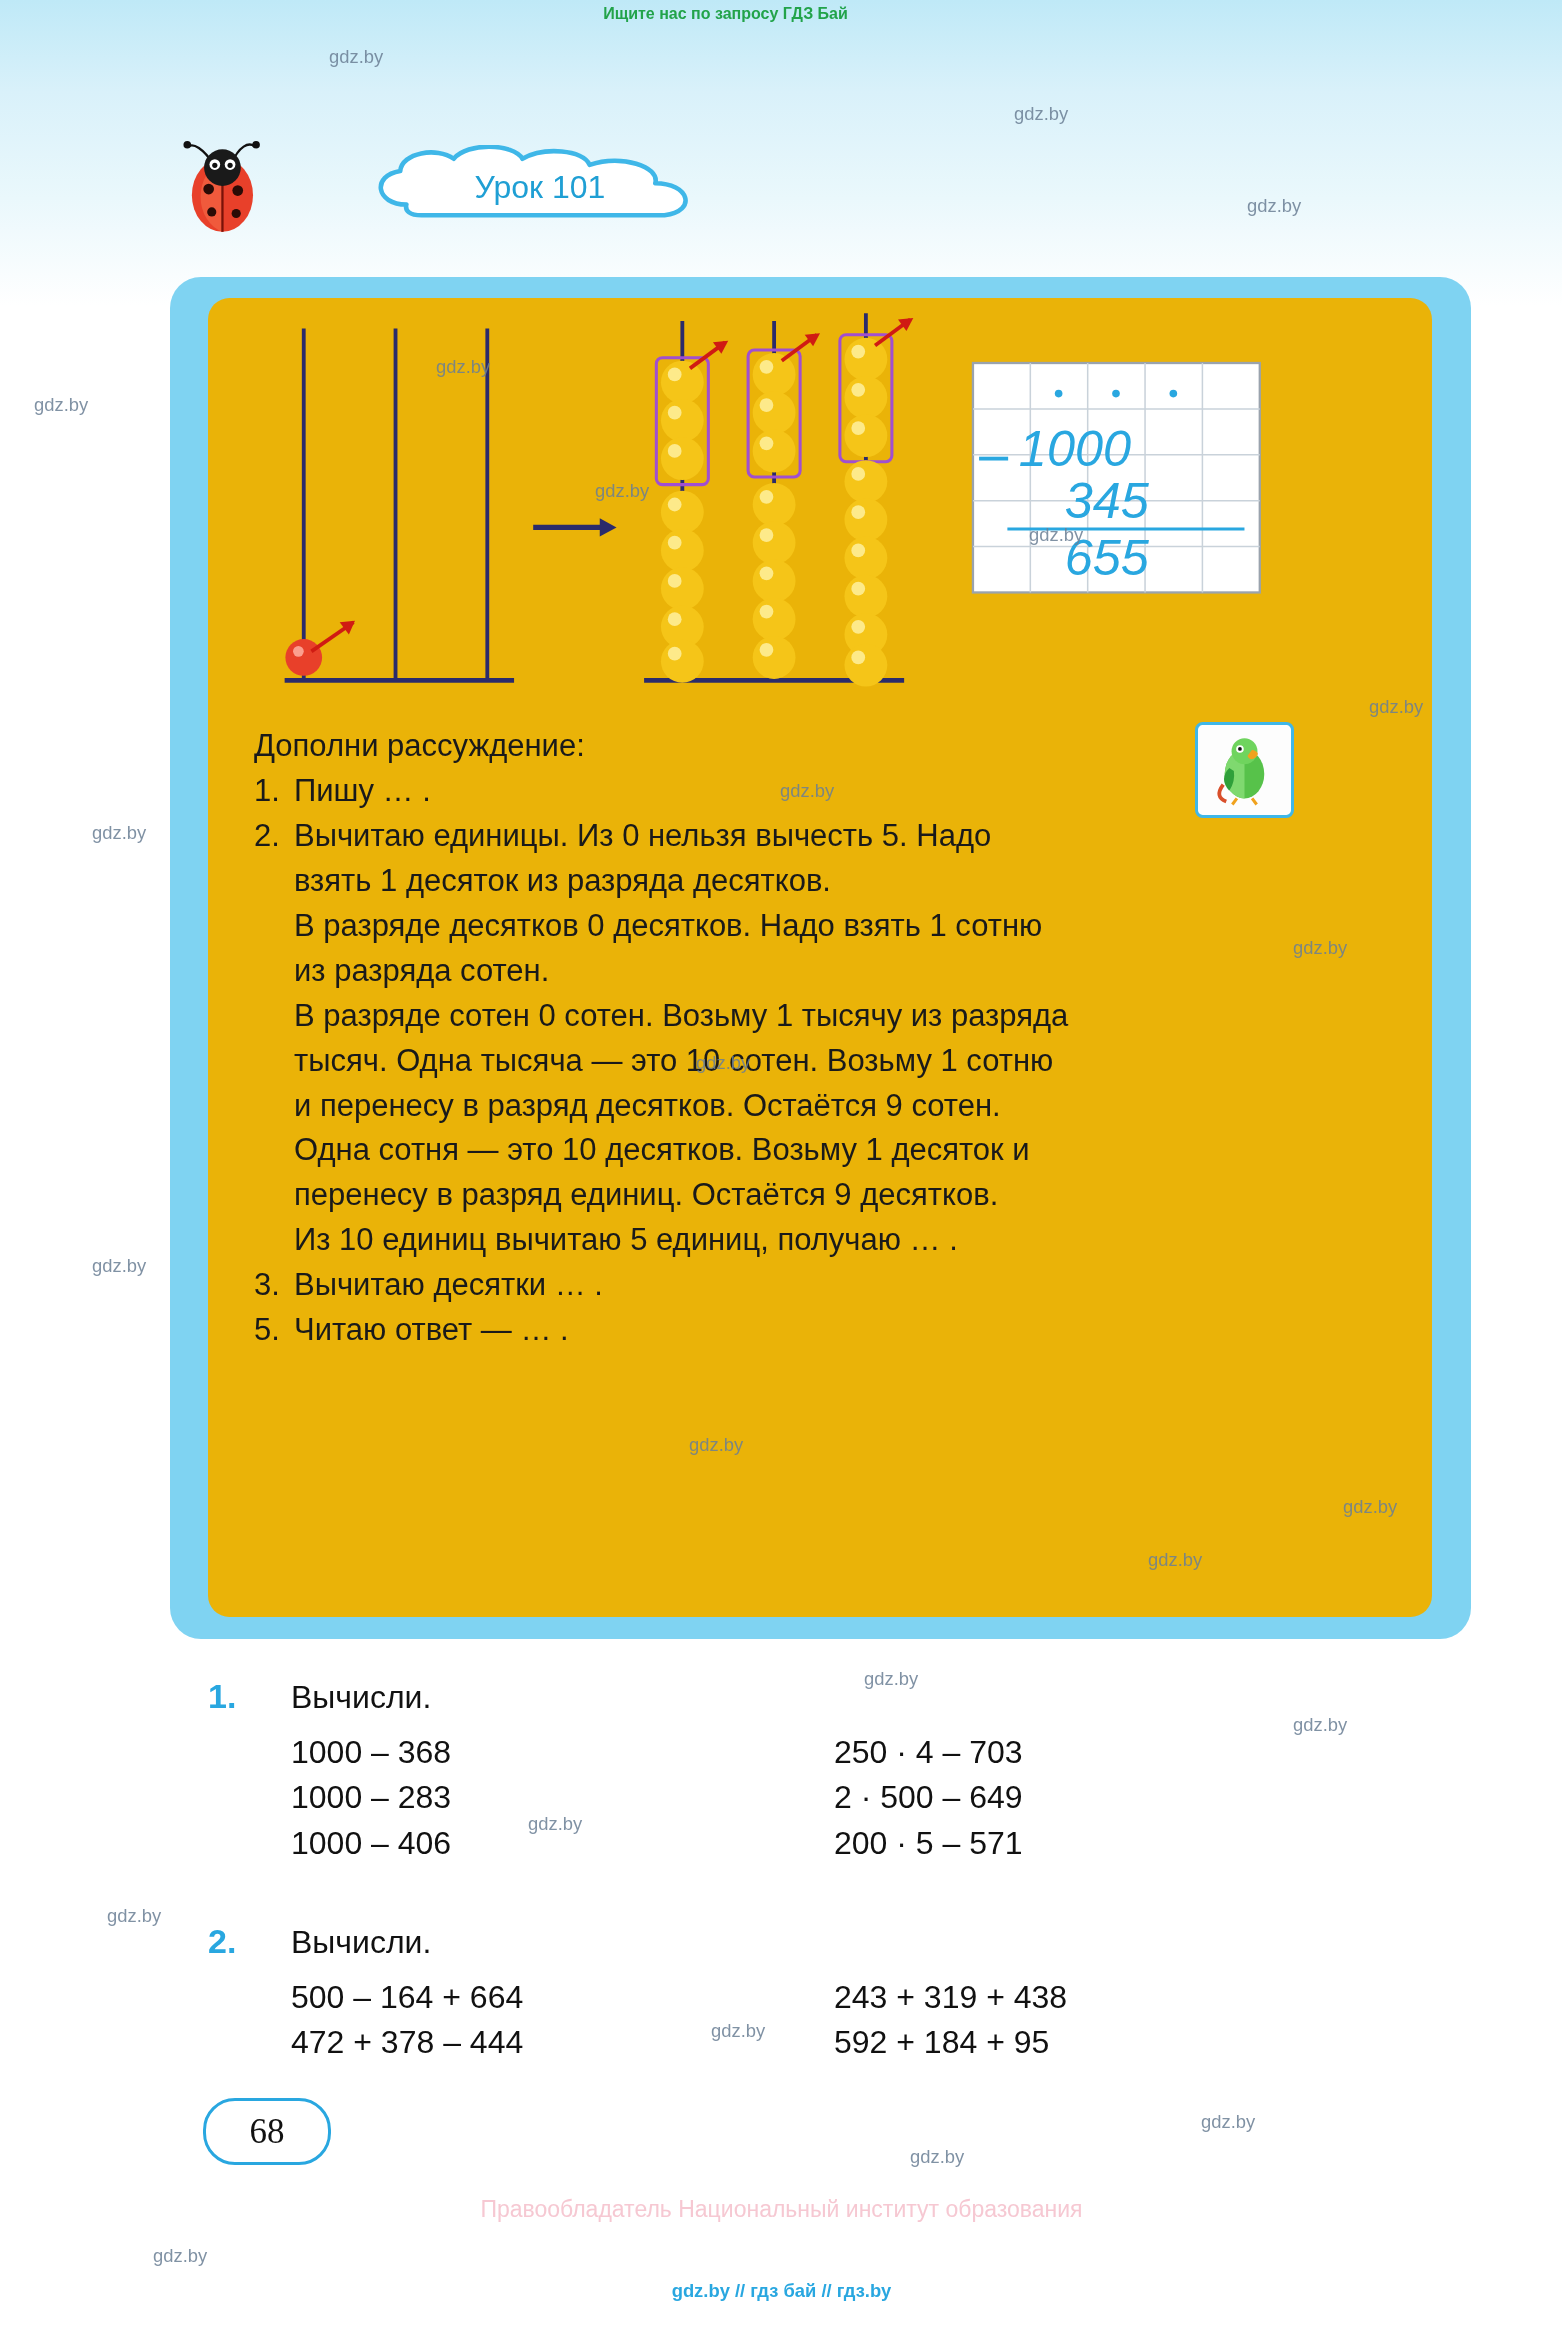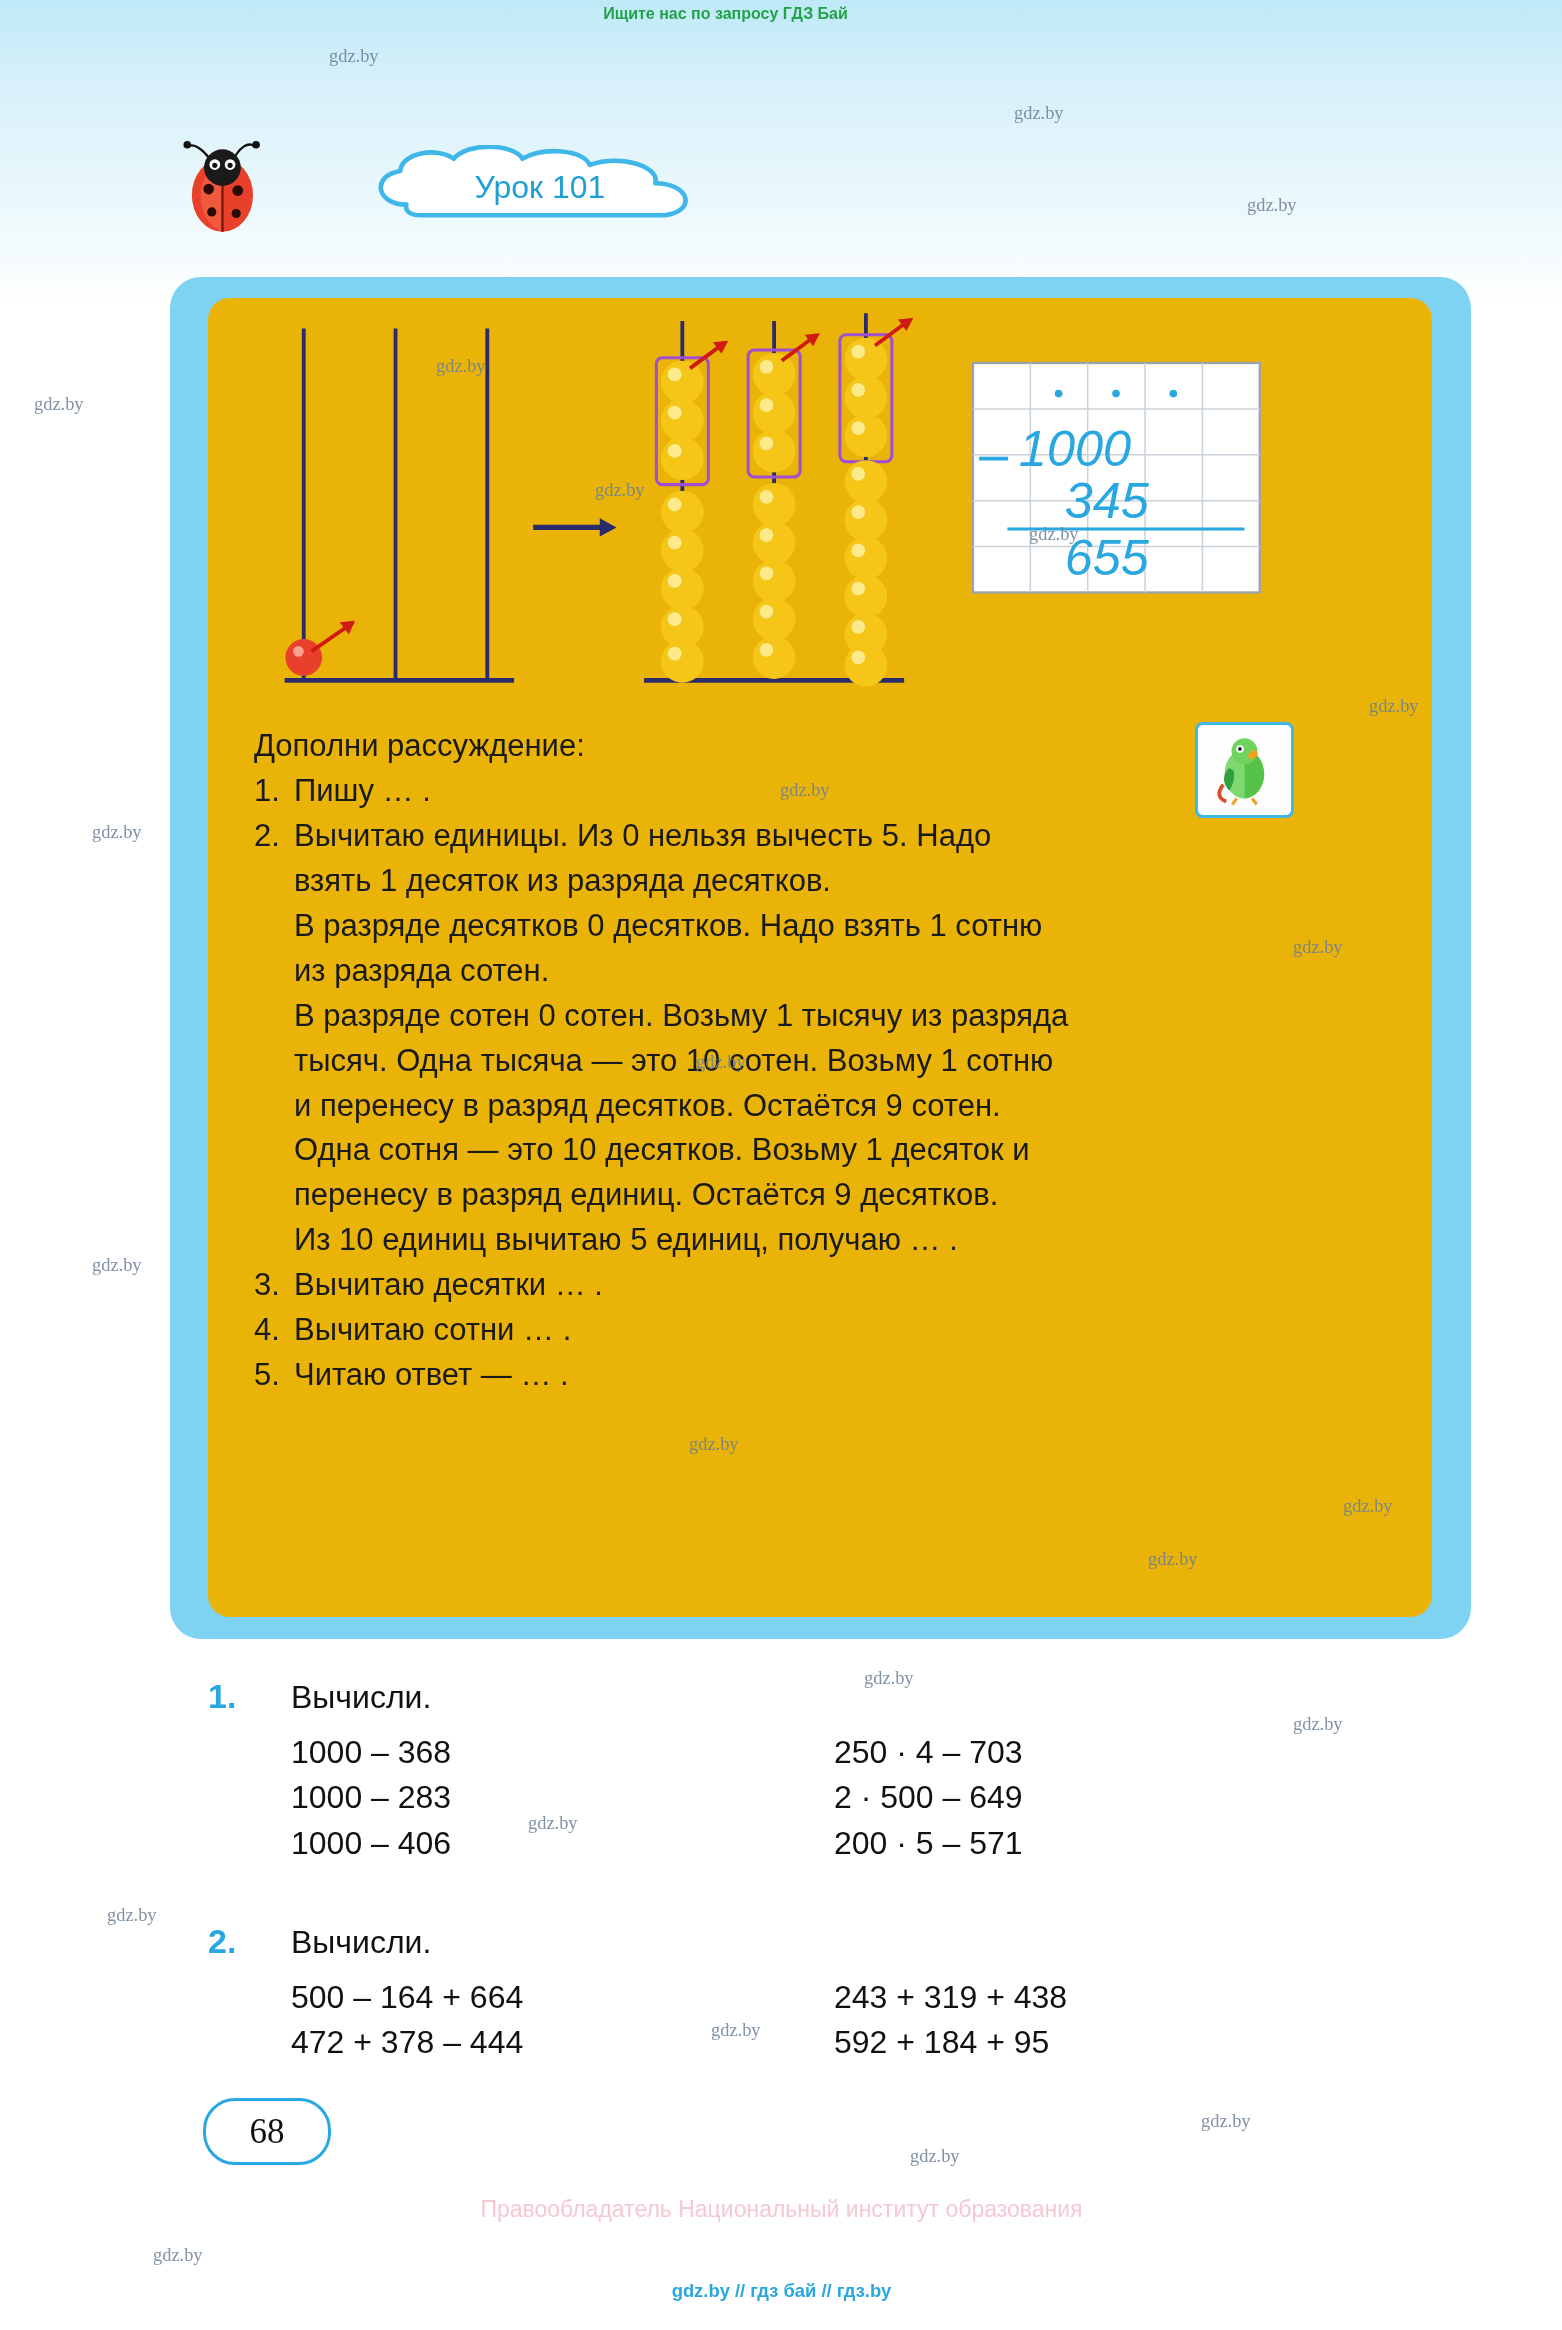--- a/index.html
+++ b/index.html
@@ -16,21 +16,21 @@
     background:linear-gradient(to bottom,#bfe9f7 0px,#d9f1fa 92px,#eaf8fc 199px,#ffffff 306px);
     z-index:0;
   }
   .top-banner{
     position:absolute;top:4.6px;left:0;width:1451px;text-align:center;
     font-size:16px;font-weight:bold;color:#22a34a;z-index:30;
   }
   
   .wm{
     position:absolute;color:#6b7f95;font-size:18.4px;z-index:25;opacity:.85;
-    font-family:Liberation Serif, serif;white-space:nowrap;
+    font-family:Liberation Sans, sans-serif;white-space:nowrap;
   }
   
   .cloud{
     position:absolute;left:360px;top:145px;width:360px;height:84px;z-index:12;
   }
   .cloud-label{
     position:absolute;left:0;top:0;width:360px;height:84px;
     display:flex;align-items:center;justify-content:center;
     font-size:32px;color:#1f9fd4;font-weight:normal;z-index:3;
   }
@@ -263,21 +263,20 @@
       <div class="tline indent"><span>взять 1 десяток из разряда десятков.</span></div>
       <div class="tline indent"><span>В разряде десятков 0 десятков. Надо взять 1 сотню</span></div>
       <div class="tline indent"><span>из разряда сотен.</span></div>
       <div class="tline indent"><span>В разряде сотен 0 сотен. Возьму 1 тысячу из разряда</span></div>
       <div class="tline indent"><span>тысяч. Одна тысяча — это 10 сотен. Возьму 1 сотню</span></div>
       <div class="tline indent"><span>и перенесу в разряд десятков. Остаётся 9 сотен.</span></div>
       <div class="tline indent"><span>Одна сотня — это 10 десятков. Возьму 1 десяток и</span></div>
       <div class="tline indent"><span>перенесу в разряд единиц. Остаётся 9 десятков.</span></div>
       <div class="tline indent"><span>Из 10 единиц вычитаю 5 единиц, получаю … .</span></div>
       <div class="tline"><span class="num-ind">3.</span><span>Вычитаю десятки … .</span></div>
-      <div class="tline"><span class="num-ind">4.</span><span>Вычитаю сотни … .</span></div>
       <div class="tline"><span class="num-ind">5.</span><span>Читаю ответ — … .</span></div>
     </div>
 
   </div>
 </div>
 
 <div class="ex-num" style="left:208px;top:1677px;">1.</div>
 <div class="ex-title" style="left:291px;top:1679px;">Вычисли.</div>
 <div class="ex-col" style="left:291px;top:1730px;">
   <div>1000 – 368</div>

